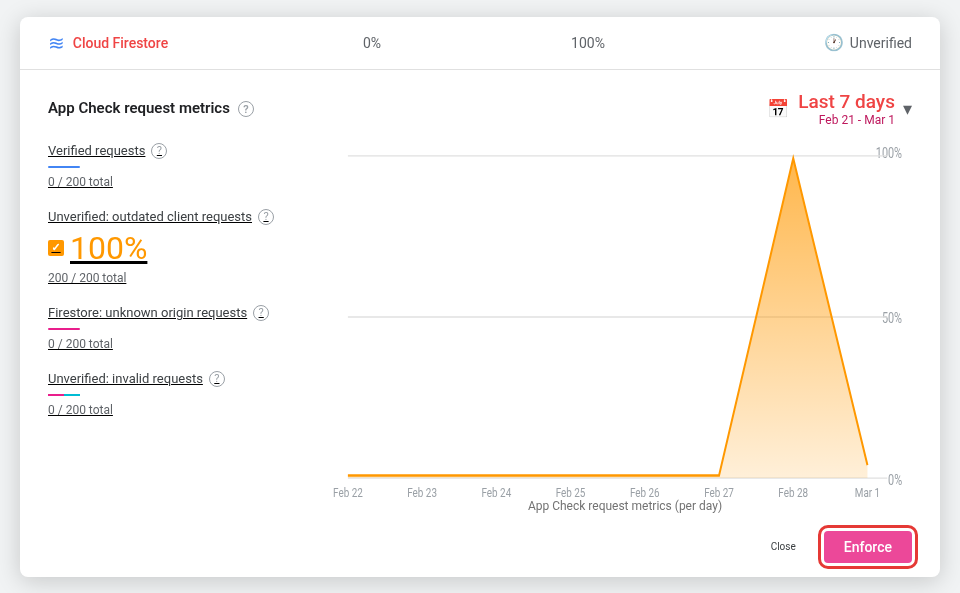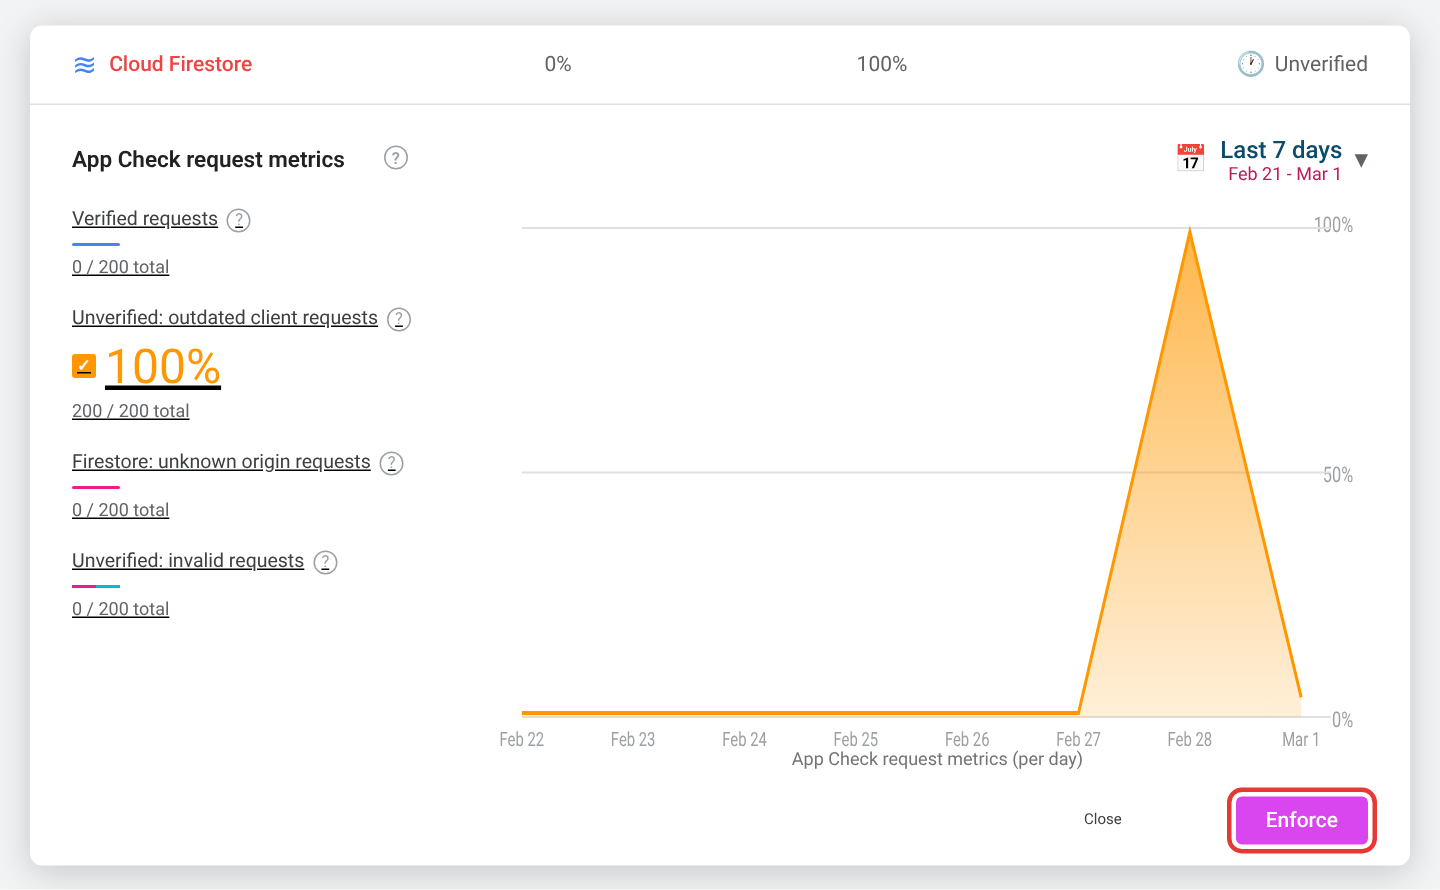--- a/index.html
+++ b/index.html
@@ -79,22 +79,22 @@
       padding: 20px 28px 0 28px;
     }
     .section-header {
       display: flex;
       align-items: center;
       justify-content: space-between;
       margin-bottom: 16px;
     }
     .section-title {
       display: flex;
-      align-items: flex-start;
-      gap: 26px;
+      align-items: flex-end;
+      gap: 8px;
       font-size: 15px;
       font-weight: 600;
       color: #202124;
     }
     .help-icon {
       width: 16px;
       height: 16px;
       border-radius: 50%;
       border: 1.5px solid #9aa0a6;
       display: inline-flex;
@@ -110,22 +110,22 @@
       align-items: center;
       gap: 8px;
       font-size: 13px;
       color: #5f6368;
       cursor: pointer;
     }
     .date-range-text {
       text-align: right;
     }
     .date-range-text .label {
-      font-size: 16px;
-      color: #0c4a6e;
+      font-size: 19px;
+      color: #ef4444;
       font-weight: 500;
     }
     .date-range-text .sub {
       font-size: 12px;
       color: #be185d;
     }
     .cal-icon {
       font-size: 18px;
       color: #5f6368;
     }
@@ -235,32 +235,31 @@
       background: none;
       border: none;
       font-size: 10px;
       color: #3c4043;
       cursor: pointer;
       padding: 8px 16px;
       border-radius: 4px;
       font-family: inherit;
     }
     .enforce-btn {
-      background: #d946ef;
+      background: #ec4899;
       color: #fff;
       border: none;
       border-radius: 4px;
       font-size: 14px;
       font-weight: 500;
       padding: 8px 20px;
       cursor: pointer;
       font-family: inherit;
       outline: 3px solid #e53935;
       outline-offset: 3px;
-      margin-left: 48px;
     }
   </style>
 </head>
 <body>
 
 <div class="dialog">
 
   <div class="top-bar">
     <div class="top-bar-service">
       <span class="firestore-icon">≋</span>

